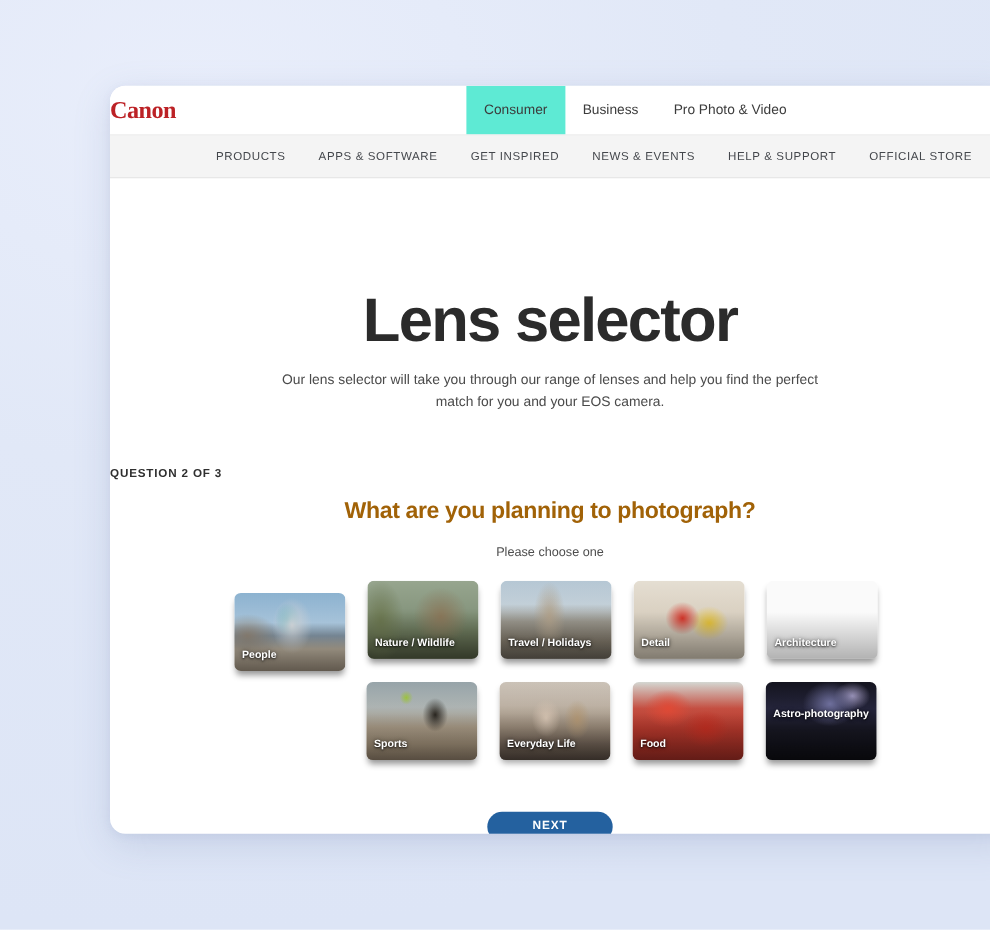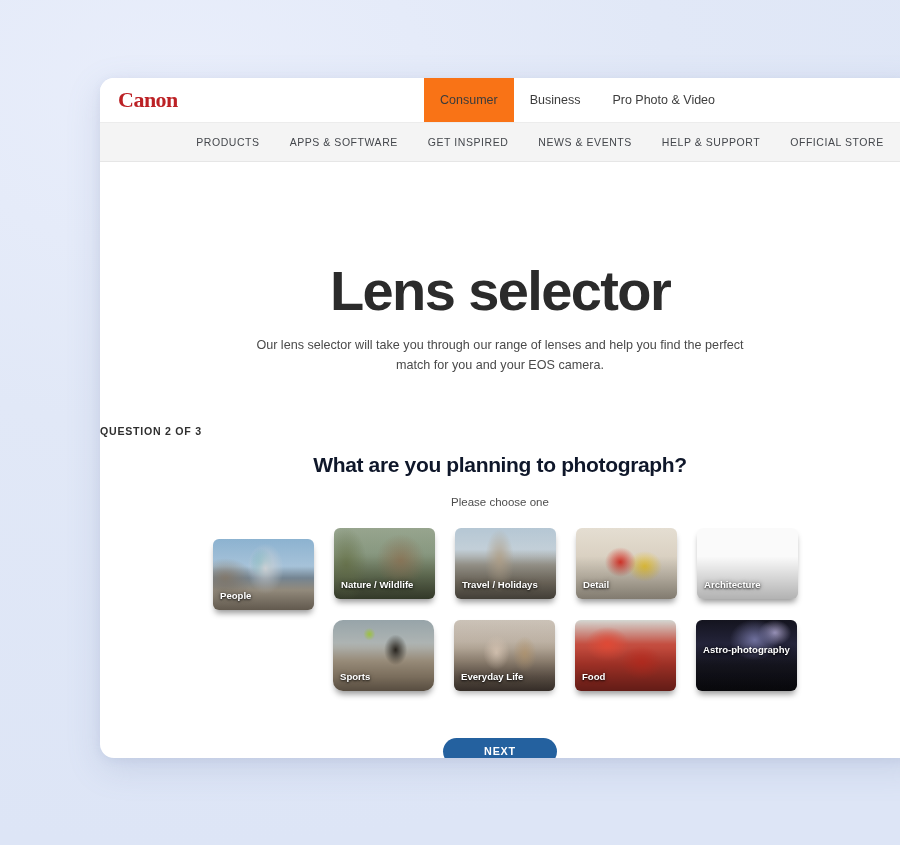--- a/index.html
+++ b/index.html
@@ -43,21 +43,20 @@
   .topbar {
     height: 44px;
     background: #ffffff;
     display: flex;
     align-items: stretch;
     position: relative;
   }
   .logo-wrap {
     display: flex;
     align-items: center;
-    padding-left: 18px;
     width: 324px;
     flex: none;
   }
   .canon-logo {
     font-family: "Liberation Serif", serif;
     font-weight: bold;
     font-size: 22px;
     letter-spacing: -0.5px;
     color: #bc2125;
     line-height: 1;
@@ -69,21 +68,21 @@
   .aud-tab {
     display: flex;
     align-items: center;
     padding: 0 16px;
     font-size: 12.5px;
     color: #3c3c3c;
     white-space: nowrap;
     cursor: pointer;
   }
   .aud-tab.active {
-    background: #f97316;
+    background: #5eead4;
   }
 
   
   .subnav {
     height: 40px;
     background: #f4f4f4;
     border-top: 1px solid #ececec;
     border-bottom: 1px solid #e6e6e6;
     display: flex;
     align-items: center;
@@ -131,21 +130,21 @@
     letter-spacing: 0.75px;
     color: #2f2f2f;
   }
 
   .q-title {
     margin-top: 16px;
     text-align: center;
     font-size: 21px;
     font-weight: bold;
     letter-spacing: -0.35px;
-    color: #0f172a;
+    color: #a16207;
   }
 
   .q-hint {
     margin-top: 19px;
     text-align: center;
     font-size: 11.5px;
     color: #4d4d4d;
   }
 
   
@@ -244,21 +243,20 @@
     background-image:
       radial-gradient(ellipse 34% 40% at 60% 40%, #c9d2d8 0%, rgba(201,210,216,0) 72%),
       linear-gradient(135deg, #5d4b3c 0%, #8b7560 28%, #a9a49a 50%, #7a6established 70%, #4a3c30 100%),
       linear-gradient(180deg, #6b5544 0%, #8e7a66 50%, #3f3227 100%);
   }
   .art-sports {
     background-image:
       radial-gradient(ellipse 8% 12% at 36% 20%, #9fc63f 0%, rgba(159,198,63,0) 75%),
       radial-gradient(ellipse 16% 30% at 62% 42%, #2a2620 0%, rgba(42,38,32,0) 72%),
       linear-gradient(180deg, #9aa7ac 0%, #b0b7b6 32%, #a89a86 58%, #9a8a74 80%, #7d6e5c 100%);
-    border-radius: 10px;
   }
   .art-everyday {
     background-image:
       radial-gradient(ellipse 18% 34% at 42% 46%, #d8c6b4 0%, rgba(216,198,180,0) 72%),
       radial-gradient(ellipse 16% 34% at 70% 48%, #b59a77 0%, rgba(181,154,119,0) 74%),
       linear-gradient(180deg, #cfc6bb 0%, #c1b5a7 30%, #9a8b7a 58%, #6e6054 80%, #4b4038 100%);
   }
   .art-food {
     background-image:
       radial-gradient(ellipse 30% 34% at 32% 34%, #e34a36 0%, rgba(227,74,54,0) 72%),

